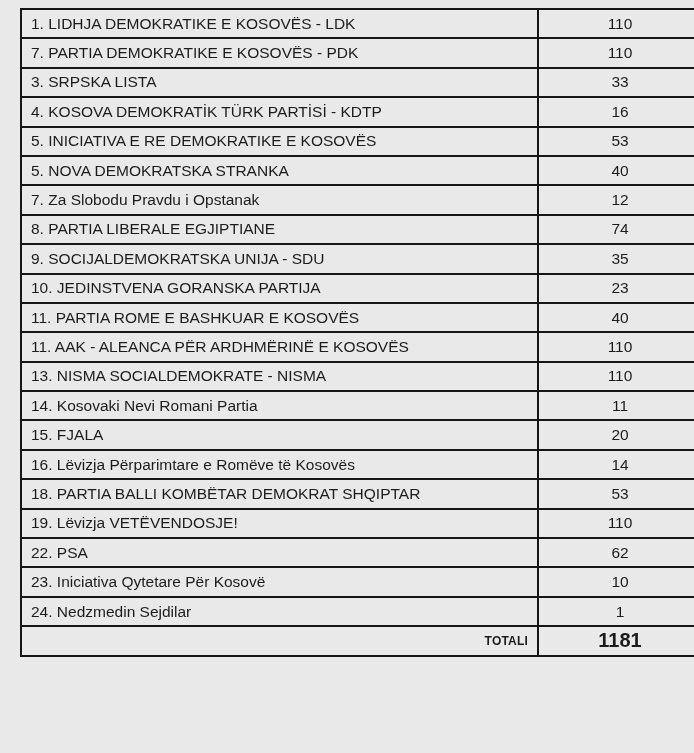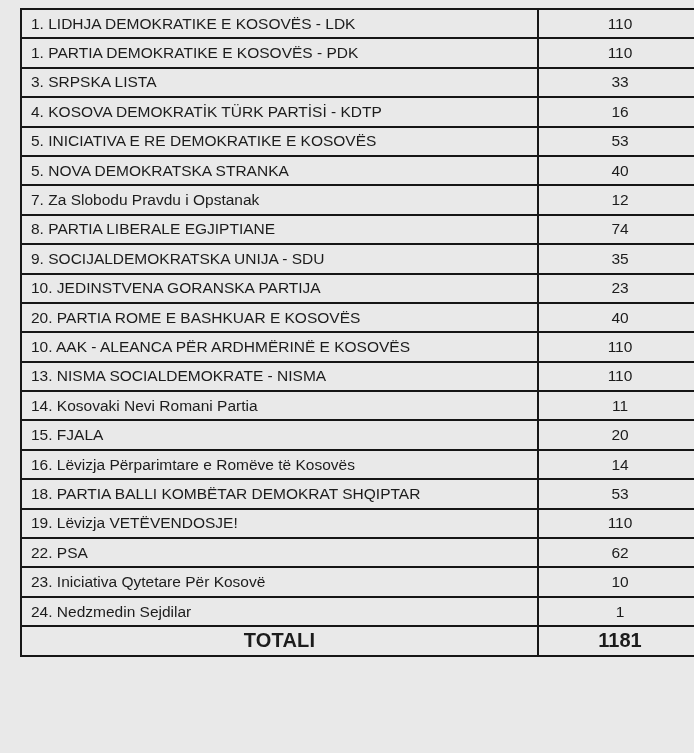--- a/index.html
+++ b/index.html
@@ -36,44 +36,44 @@
     width: 517px;
     padding: 0 6px 0 9px;
     text-align: left;
   }
   td.value-cell {
     width: 164px;
     text-align: center;
     padding: 0 4px;
   }
   tfoot td.name-cell {
-    text-align: center;
+    text-align: right;
     font-weight: bold;
     padding-right: 9px;
-    font-size: 20px;
+    font-size: 12px;
     letter-spacing: 0.2px;
   }
   tfoot td.value-cell {
     font-weight: bold;
     font-size: 20px;
   }
 </style>
 </head>
 <body>
 
 <div class="table-wrap">
   <table class="results">
     <tbody>
   <tr>
     <td class="name-cell">1. LIDHJA DEMOKRATIKE E KOSOVËS - LDK</td>
     <td class="value-cell">110</td>
   </tr>
 
   <tr>
-    <td class="name-cell">1. PARTIA DEMOKRATIKE E KOSOVËS - PDK</td>
+    <td class="name-cell">7. PARTIA DEMOKRATIKE E KOSOVËS - PDK</td>
     <td class="value-cell">110</td>
   </tr>
 
   <tr>
     <td class="name-cell">3. SRPSKA LISTA</td>
     <td class="value-cell">33</td>
   </tr>
 
   <tr>
     <td class="name-cell">4. KOSOVA DEMOKRATİK TÜRK PARTİSİ - KDTP</td>
@@ -104,26 +104,26 @@
     <td class="name-cell">9. SOCIJALDEMOKRATSKA UNIJA - SDU</td>
     <td class="value-cell">35</td>
   </tr>
 
   <tr>
     <td class="name-cell">10. JEDINSTVENA GORANSKA PARTIJA</td>
     <td class="value-cell">23</td>
   </tr>
 
   <tr>
-    <td class="name-cell">20. PARTIA ROME E BASHKUAR E KOSOVËS</td>
+    <td class="name-cell">11. PARTIA ROME E BASHKUAR E KOSOVËS</td>
     <td class="value-cell">40</td>
   </tr>
 
   <tr>
-    <td class="name-cell">10. AAK - ALEANCA PËR ARDHMËRINË E KOSOVËS</td>
+    <td class="name-cell">11. AAK - ALEANCA PËR ARDHMËRINË E KOSOVËS</td>
     <td class="value-cell">110</td>
   </tr>
 
   <tr>
     <td class="name-cell">13. NISMA SOCIALDEMOKRATE - NISMA</td>
     <td class="value-cell">110</td>
   </tr>
 
   <tr>
     <td class="name-cell">14. Kosovaki Nevi Romani Partia</td>

